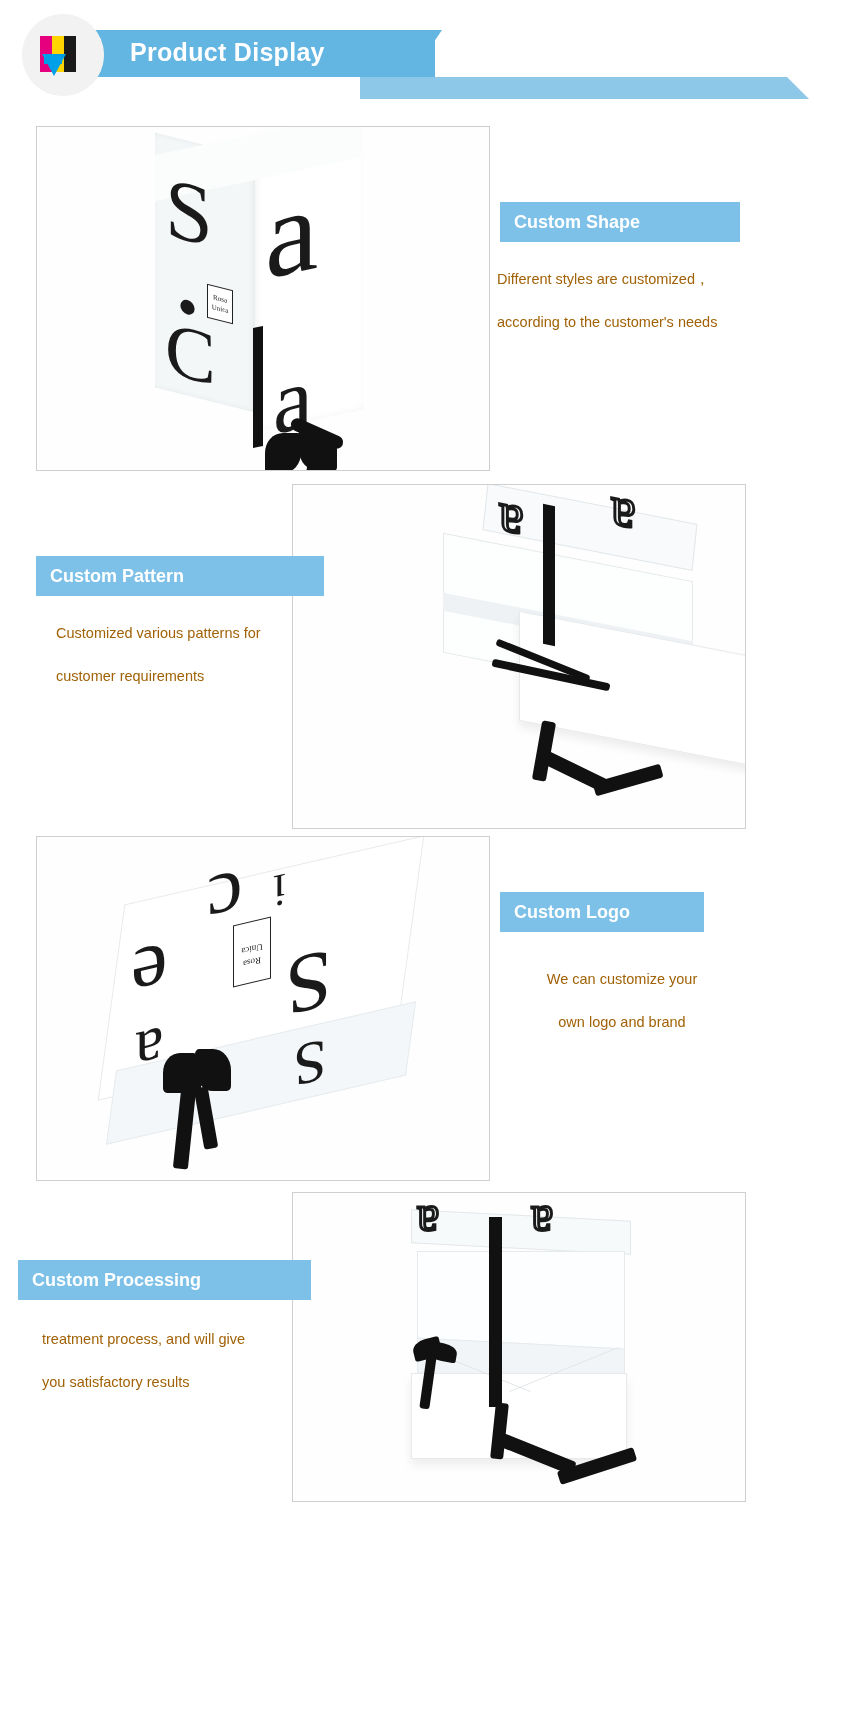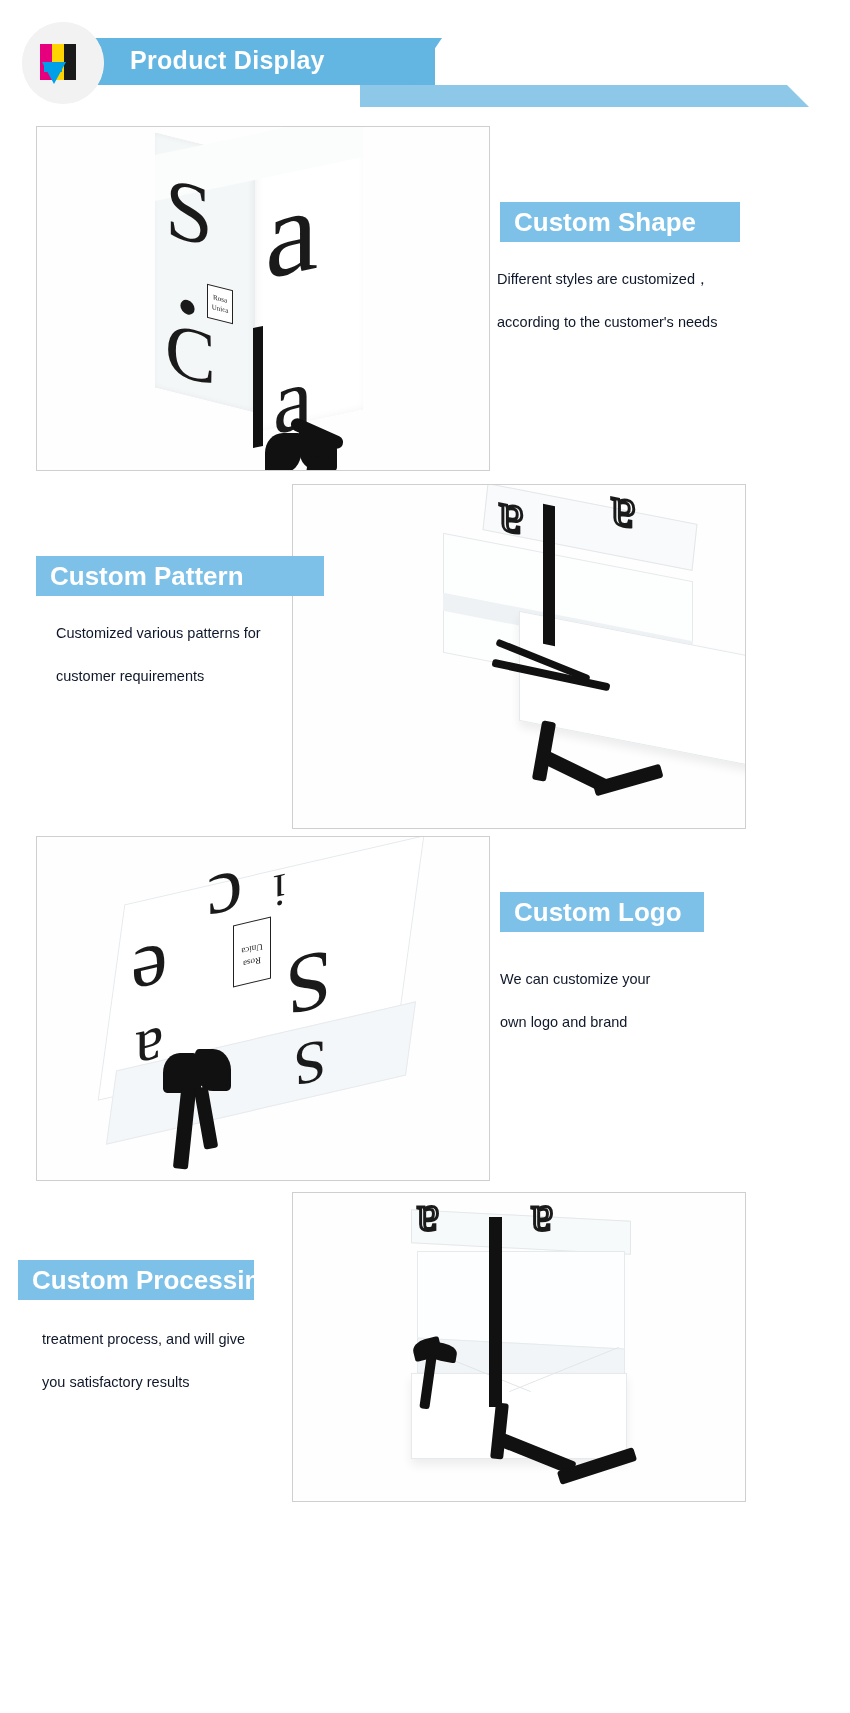--- a/index.html
+++ b/index.html
@@ -14,21 +14,21 @@
     position: relative;
     font-family: "Liberation Sans", sans-serif;
     color: #333;
     overflow: hidden;
   }
 
   
   .header {
     position: absolute;
     left: 0;
-    top: 8px;
+    top: 0;
     width: 850px;
     height: 118px;
     padding-left: 16px;
   }
   .header-bar {
     position: absolute;
     left: 95px;
     top: 30px;
     width: 340px;
     height: 47px;
@@ -92,32 +92,32 @@
   .label-bar {
     position: absolute;
     background: #7dc0e8;
     height: 40px;
     display: flex;
     align-items: center;
     padding: 0 14px;
   }
   .label-bar span {
     color: #ffffff;
-    font-size: 26px;
+    font-size: 18px;
     font-weight: bold;
     white-space: nowrap;
   }
   .desc {
     position: absolute;
     font-size: 14.5px;
-    color: #0f172a;
+    color: #a16207;
     line-height: 43px;
   }
   .desc div { white-space: nowrap; }
-  .desc.center { text-align: left; }
+  .desc.center { text-align: center; }
 
   
   .bx { position: absolute; }
   .letter {
     position: absolute;
     font-family: "Liberation Serif", serif;
     color: #1a1a1a;
     line-height: 1;
     user-select: none;
   }
@@ -283,19 +283,19 @@
 
   <div class="ribbon" style="left:120px; top:146px; width:28px; height:20px; border-radius:50% 10% 50% 10%; transform:rotate(-14deg);"></div>
   <div class="ribbon" style="left:134px; top:150px; width:30px; height:18px; border-radius:10% 50% 10% 50%; transform:rotate(10deg);"></div>
   <div class="ribbon" style="left:130px; top:162px; width:10px; height:54px; transform:rotate(8deg); border-radius:3px;"></div>
 
   <div class="ribbon" style="left:200px; top:210px; width:13px; height:56px; transform:rotate(6deg); border-radius:3px;"></div>
   <div class="ribbon" style="left:204px; top:254px; width:80px; height:14px; transform:rotate(22deg); border-radius:3px;"></div>
   <div class="ribbon" style="left:264px; top:266px; width:80px; height:14px; transform:rotate(-18deg); border-radius:3px;"></div>
 </div>
 
-<div class="label-bar" style="left:18px; top:1260px; width:236px;">
+<div class="label-bar" style="left:18px; top:1260px; width:293px;">
   <span>Custom Processing</span>
 </div>
 <div class="desc" style="left:42px; top:1318px; width:252px;">
   <div>treatment process, and will give</div>
   <div>you satisfactory results</div>
 </div>
 
 </body></html>

